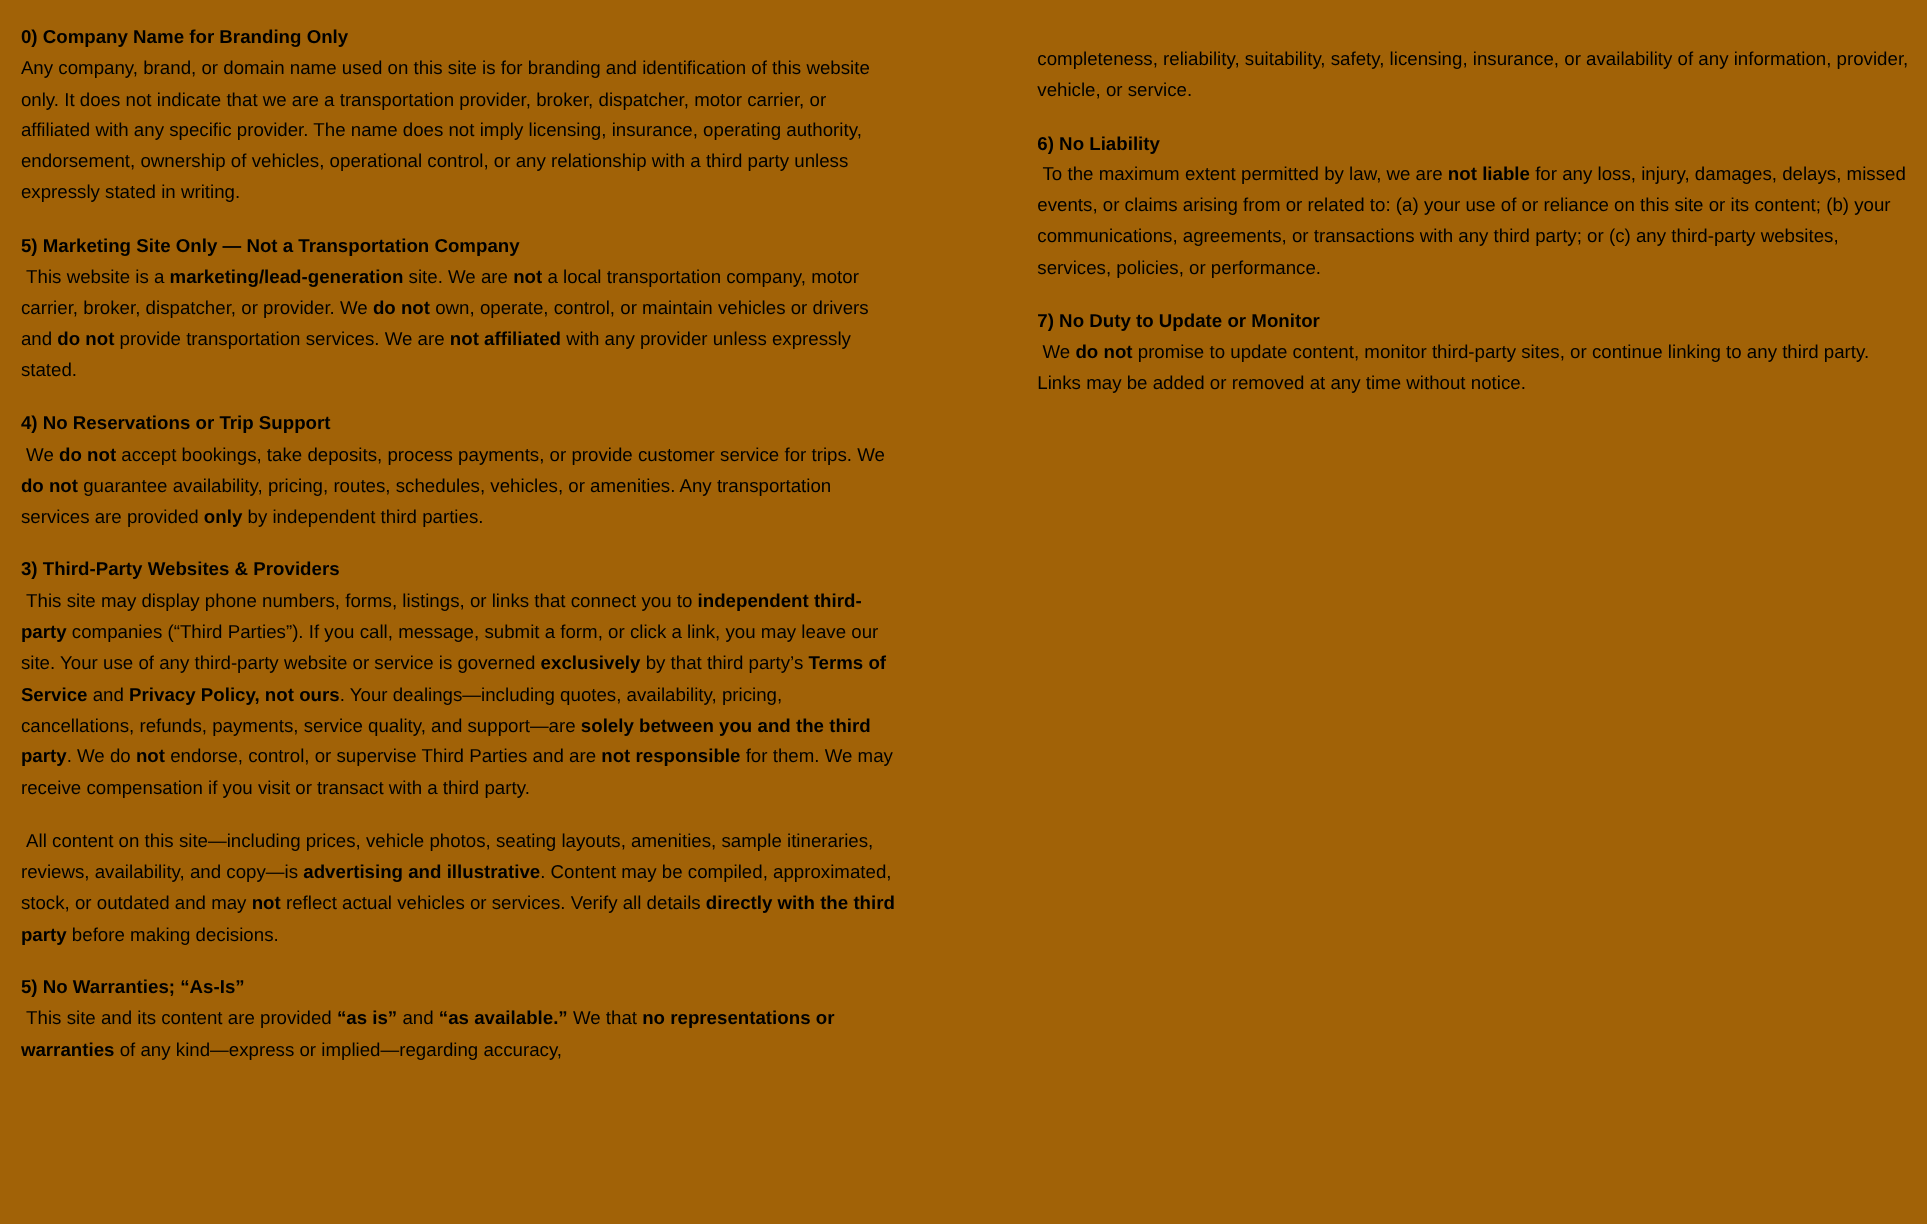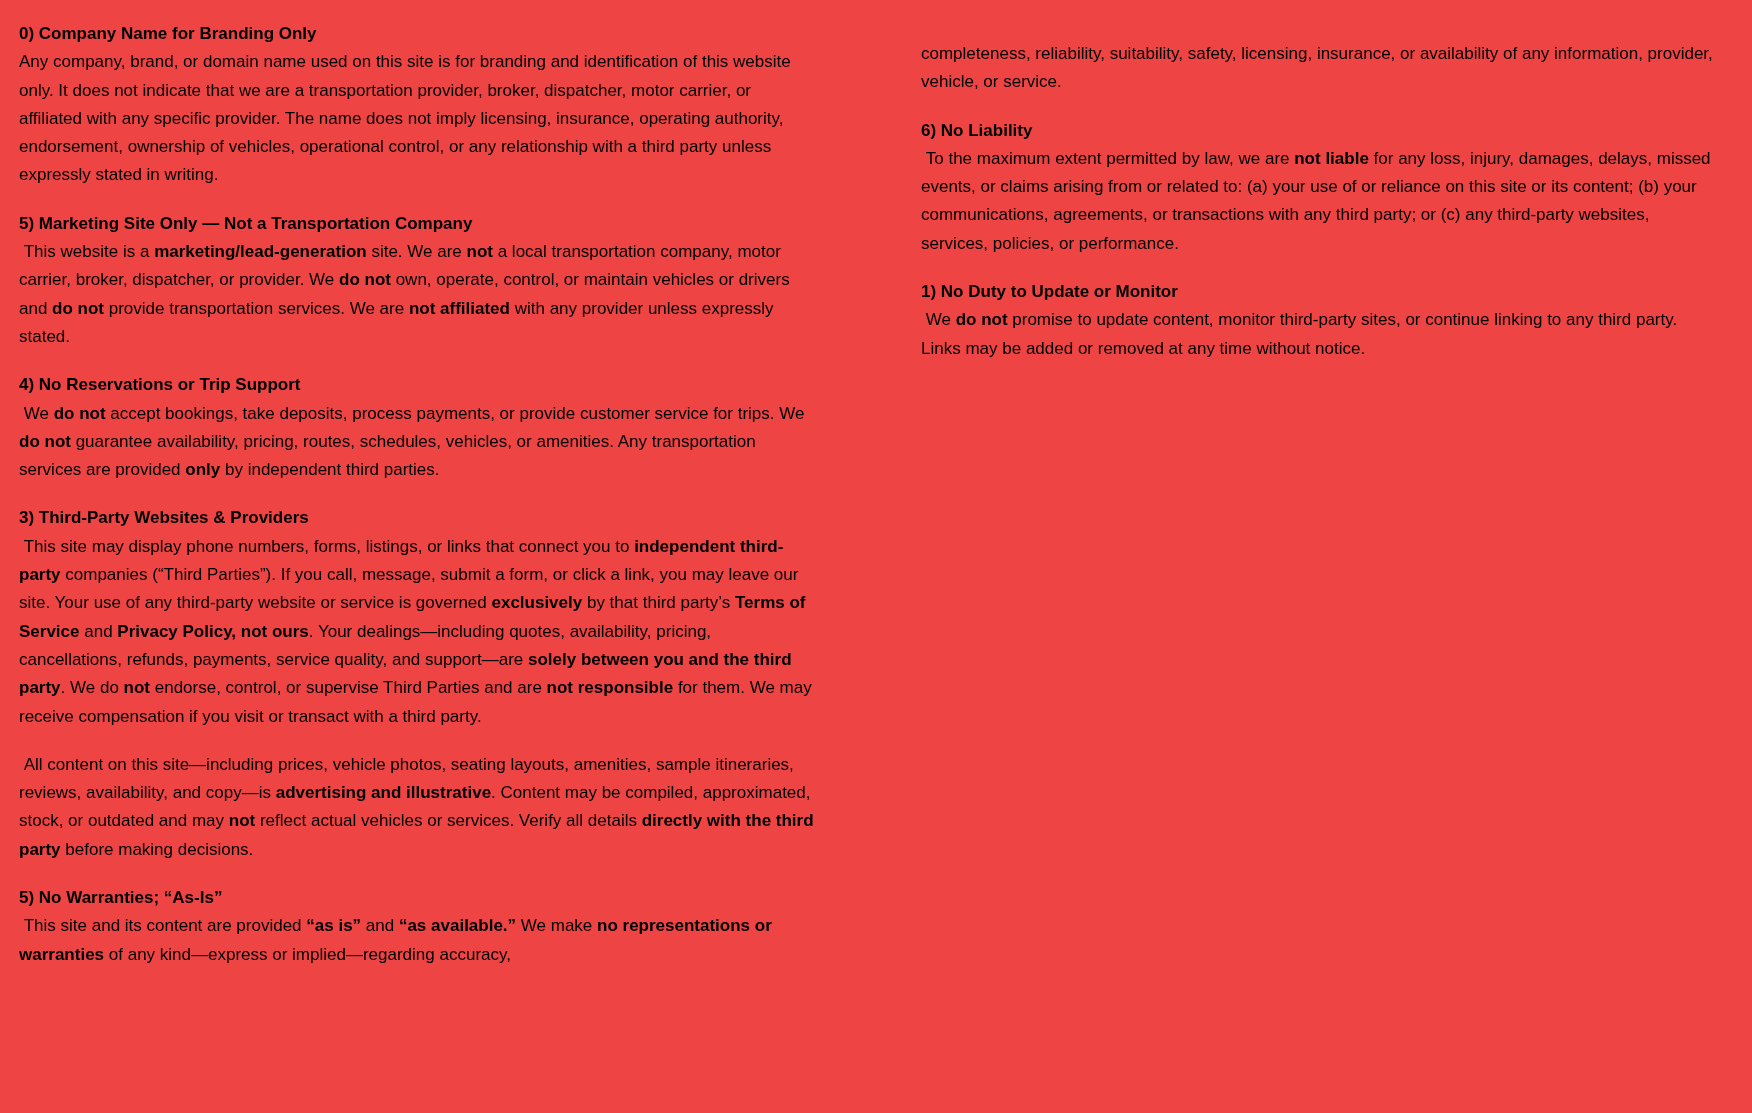--- a/index.html
+++ b/index.html
@@ -9,32 +9,32 @@
   }
   body {
     width: 1752px;
     height: 1113px;
     overflow: hidden;
     position: relative;
   }
   .page {
     position: absolute;
     inset: 0;
-    background: #ef4444;
+    background: #a16207;
   }
   .col {
     position: absolute;
     font-family: "Liberation Sans", "DejaVu Sans", sans-serif;
     font-size: 17px;
     line-height: 28.3px;
     color: #000000;
     text-align: left;
   }
   .col-left  { left: 19px;  top: 20px; width: 795px; }
-  .col-right { left: 921px; top: 40px; width: 795px; }
+  .col-right { left: 943px; top: 40px; width: 795px; }
   .section { margin: 0 0 20px 0; }
   .section-heading { font-weight: 700; }
   .section-body { white-space: pre-wrap; }
   .b { font-weight: 700; }
 </style>
 </head>
 <body>
 
 <div class="page">
   <div class="col col-left">
@@ -52,29 +52,29 @@
       </div>
       <div class="section">
         <div class="section-heading">3) Third-Party Websites &amp; Providers</div>
         <div class="section-body"><span> This site may display phone numbers, forms, listings, or links that connect you to </span><span class="b">independent third-party</span><span> companies (“Third Parties”). If you call, message, submit a form, or click a link, you may leave our site. Your use of any third-party website or service is governed </span><span class="b">exclusively</span><span> by that third party’s </span><span class="b">Terms of Service</span><span> and </span><span class="b">Privacy Policy, not ours</span><span>. Your dealings—including quotes, availability, pricing, cancellations, refunds, payments, service quality, and support—are </span><span class="b">solely between you and the third party</span><span>. We do </span><span class="b">not</span><span> endorse, control, or supervise Third Parties and are </span><span class="b">not responsible</span><span> for them. We may receive compensation if you visit or transact with a third party.</span></div>
       </div>
       <div class="section">
         <div class="section-body"><span> All content on this site—including prices, vehicle photos, seating layouts, amenities, sample itineraries, reviews, availability, and copy—is </span><span class="b">advertising and illustrative</span><span>. Content may be compiled, approximated, stock, or outdated and may </span><span class="b">not</span><span> reflect actual vehicles or services. Verify all details </span><span class="b">directly with the third party</span><span> before making decisions.</span></div>
       </div>
       <div class="section">
         <div class="section-heading">5) No Warranties; “As-Is”</div>
-        <div class="section-body"><span> This site and its content are provided </span><span class="b">“as is”</span><span> and </span><span class="b">“as available.”</span><span> We make </span><span class="b">no representations or warranties</span><span> of any kind—express or implied—regarding accuracy,</span></div>
+        <div class="section-body"><span> This site and its content are provided </span><span class="b">“as is”</span><span> and </span><span class="b">“as available.”</span><span> We that </span><span class="b">no representations or warranties</span><span> of any kind—express or implied—regarding accuracy,</span></div>
       </div>
     </div>
   <div class="col col-right">
       <div class="section">
         <div class="section-body"><span>completeness, reliability, suitability, safety, licensing, insurance, or availability of any information, provider, vehicle, or service.</span></div>
       </div>
       <div class="section">
         <div class="section-heading">6) No Liability</div>
         <div class="section-body"><span> To the maximum extent permitted by law, we are </span><span class="b">not liable</span><span> for any loss, injury, damages, delays, missed events, or claims arising from or related to: (a) your use of or reliance on this site or its content; (b) your communications, agreements, or transactions with any third party; or (c) any third-party websites, services, policies, or performance.</span></div>
       </div>
       <div class="section">
-        <div class="section-heading">1) No Duty to Update or Monitor</div>
+        <div class="section-heading">7) No Duty to Update or Monitor</div>
         <div class="section-body"><span> We </span><span class="b">do not</span><span> promise to update content, monitor third-party sites, or continue linking to any third party. Links may be added or removed at any time without notice.</span></div>
       </div>
     </div>
 </div>
 
 </body></html>

